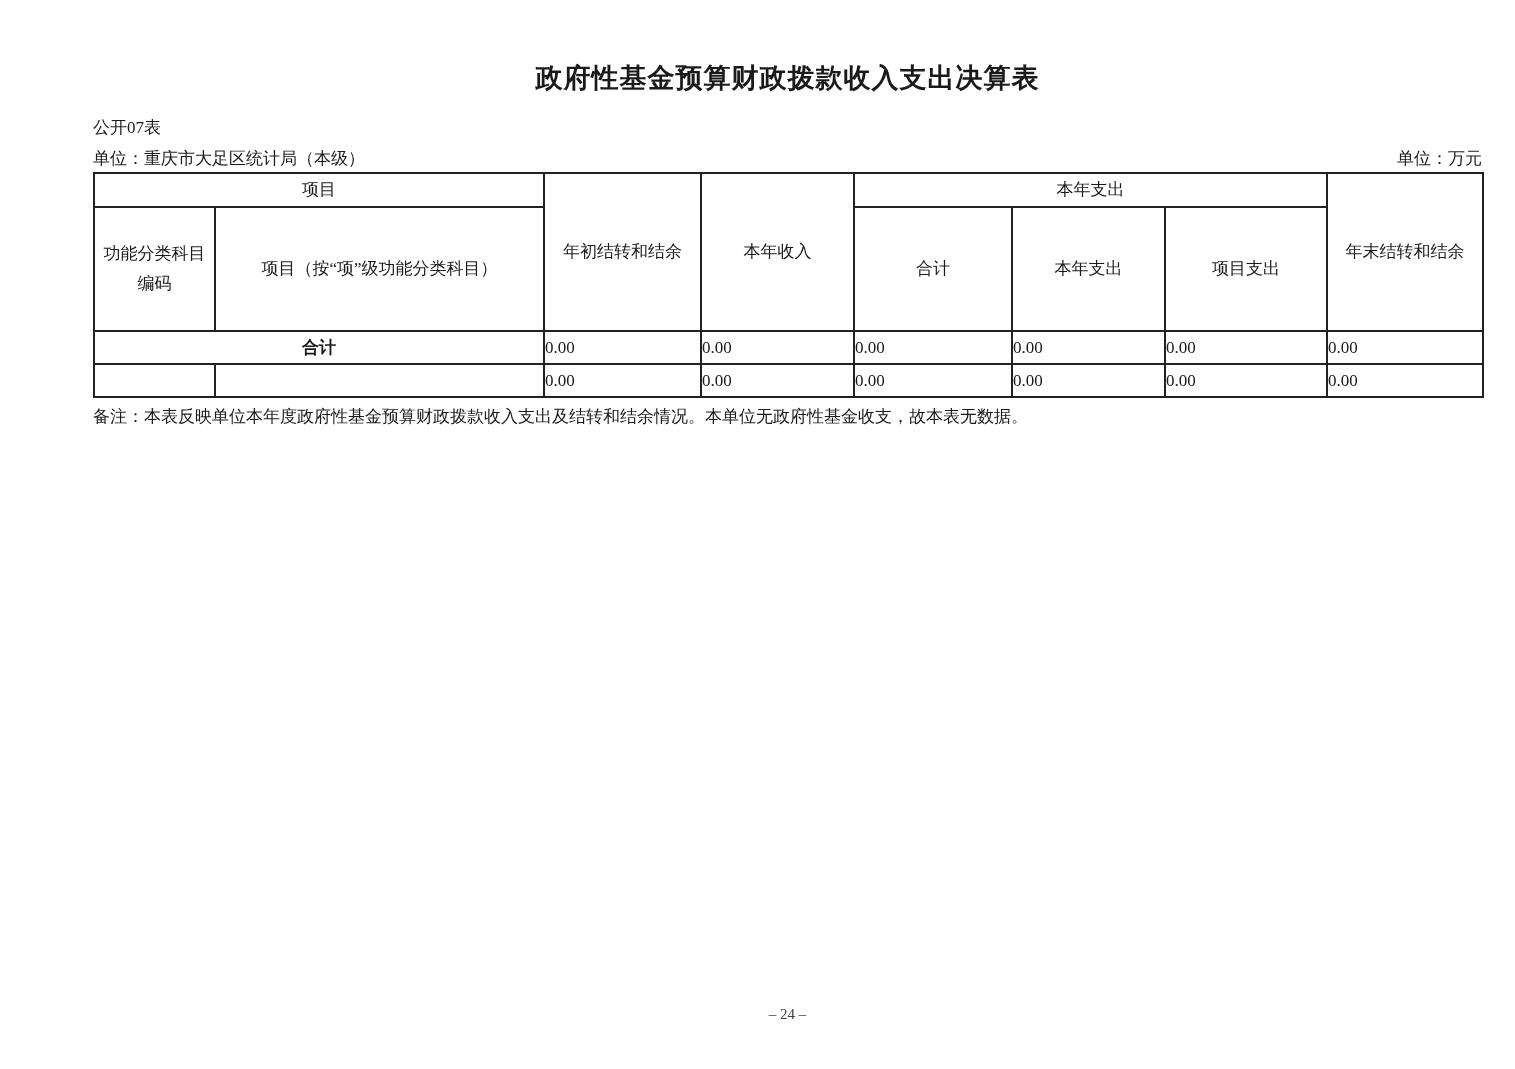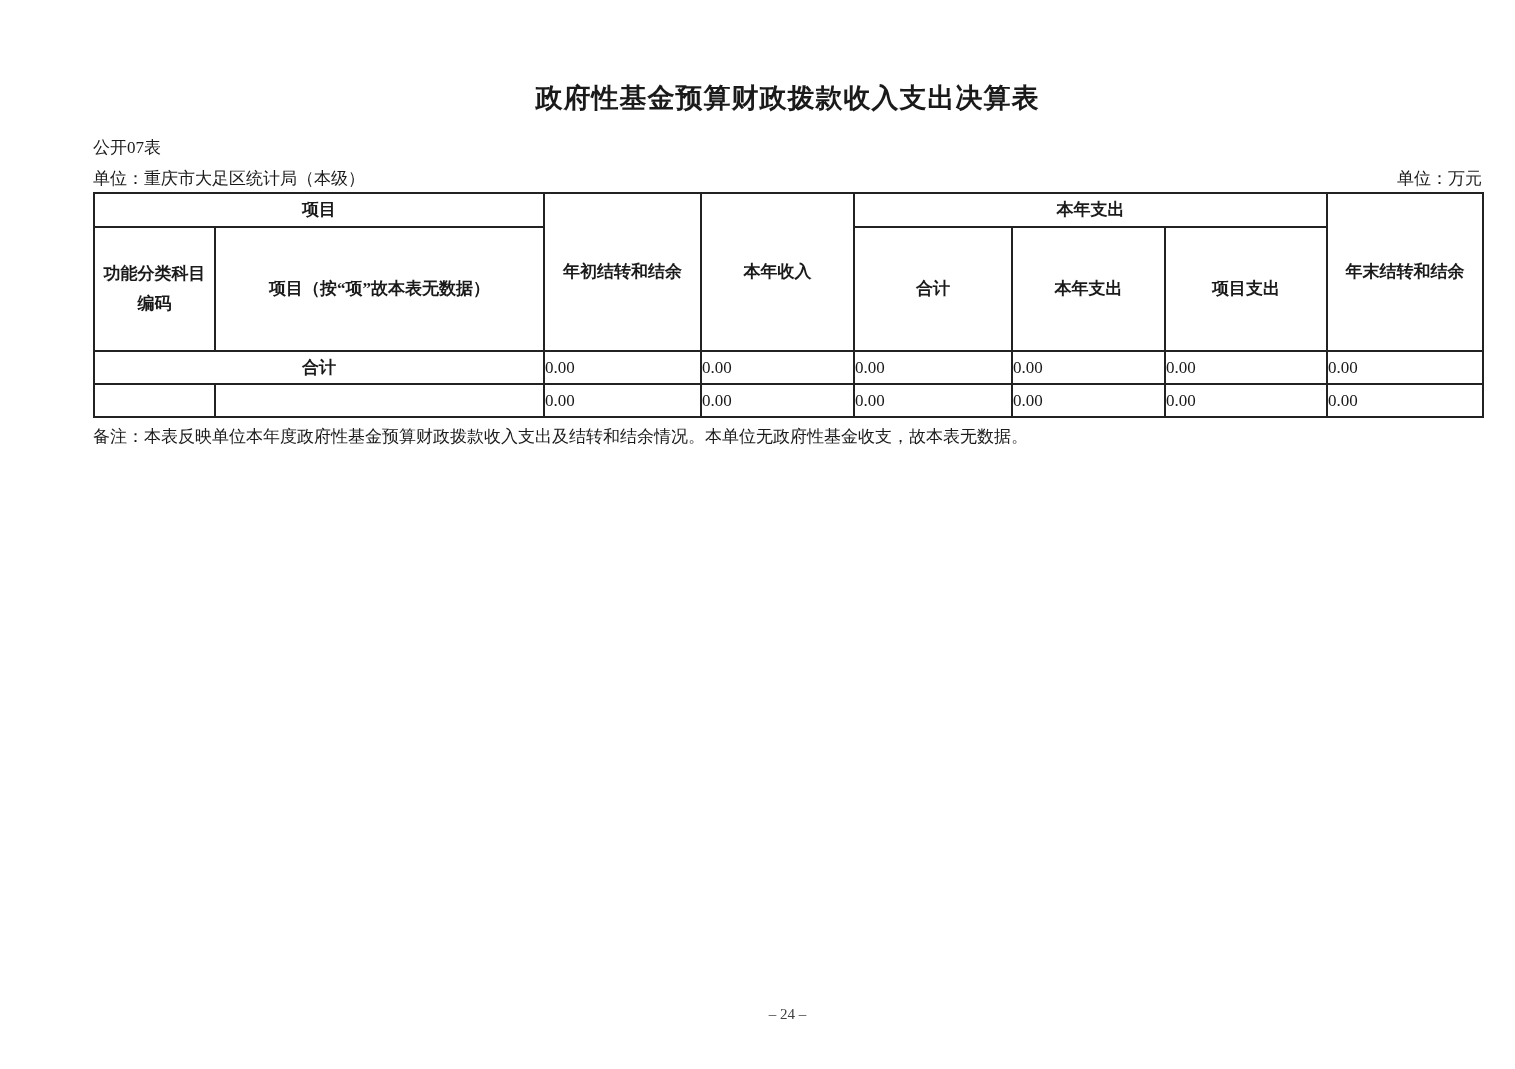--- a/index.html
+++ b/index.html
@@ -13,21 +13,21 @@
     color: #1a1a1a;
     overflow: hidden;
   }
   .content {
     position: absolute;
     left: 93px;
     top: 0;
     width: 1389px;
   }
   .doc-title {
-    margin-top: 80px;
+    margin-top: 60px;
     text-align: center;
     font-size: 27px;
     font-weight: bold;
     letter-spacing: 1px;
   }
   .table-code-line {
     margin-top: 22px;
     text-align: left;
     font-size: 17px;
     line-height: 20px;
@@ -46,21 +46,21 @@
     table-layout: fixed;
     width: 1389px;
   }
   table.fiscal th, table.fiscal td {
     border: 2px solid #222222;
     font-size: 17px;
     vertical-align: middle;
     overflow: hidden;
   }
   table.fiscal th {
-    font-weight: bold;
+    font-weight: normal;
     line-height: 30px;
     padding: 0 4px;
   }
   tr.hdr-row-1 { height: 34px; }
   tr.hdr-row-2 { height: 124px; }
   tr.data-row { height: 33px; }
   td.num-cell {
     padding-right: 7px;
     font-weight: normal;
   }
@@ -113,21 +113,21 @@
       <tbody>
         <tr class="hdr-row-1">
           <th colspan="2">项目</th>
           <th rowspan="2">年初结转和结余</th>
           <th rowspan="2">本年收入</th>
           <th colspan="3">本年支出</th>
           <th rowspan="2">年末结转和结余</th>
         </tr>
         <tr class="hdr-row-2">
           <th>功能分类科目编码</th>
-          <th>项目（按“项”故本表无数据）</th>
+          <th>项目（按“项”级功能分类科目）</th>
           <th>合计</th>
           <th>本年支出</th>
           <th>项目支出</th>
         </tr>
 
         <tr class="data-row">
           <td colspan="2" class="label-cell">合计</td>
           <td class="num-cell">0.00</td>
           <td class="num-cell">0.00</td>
           <td class="num-cell">0.00</td>

